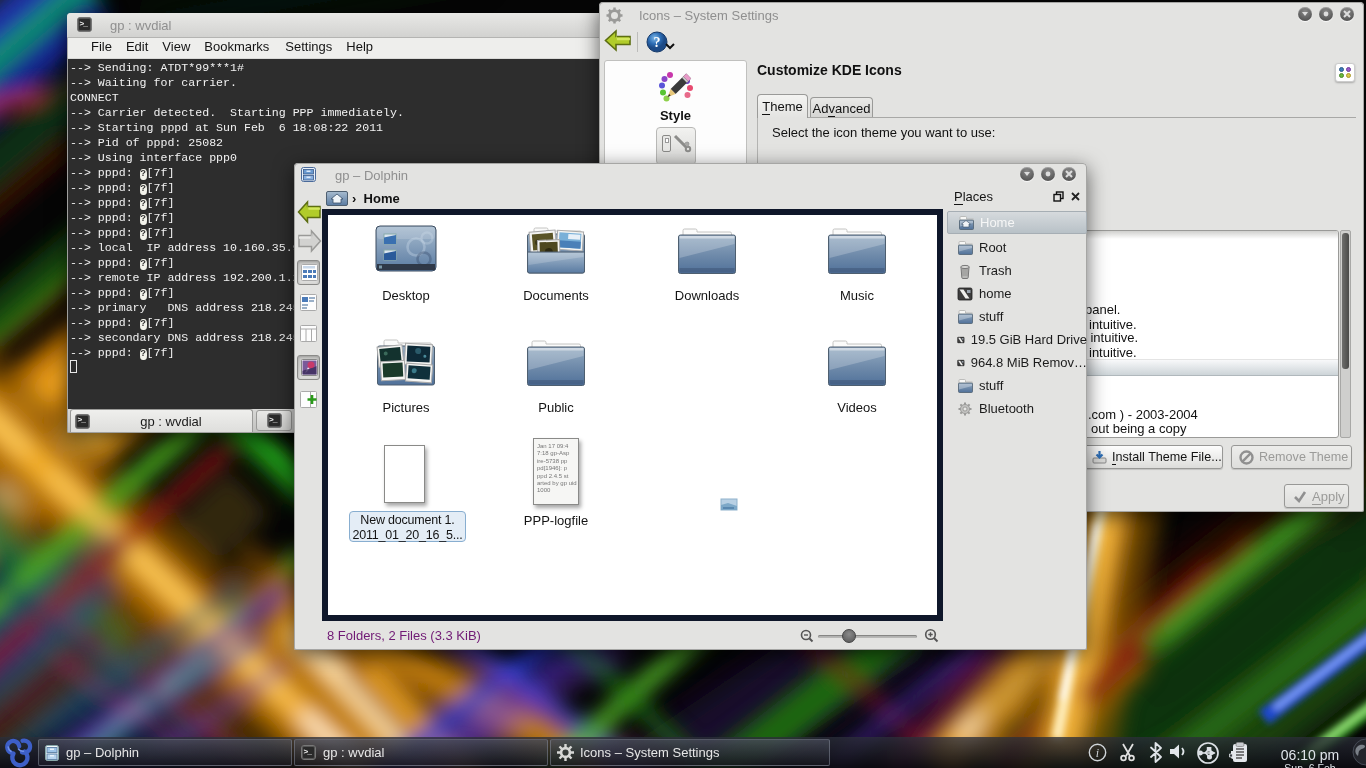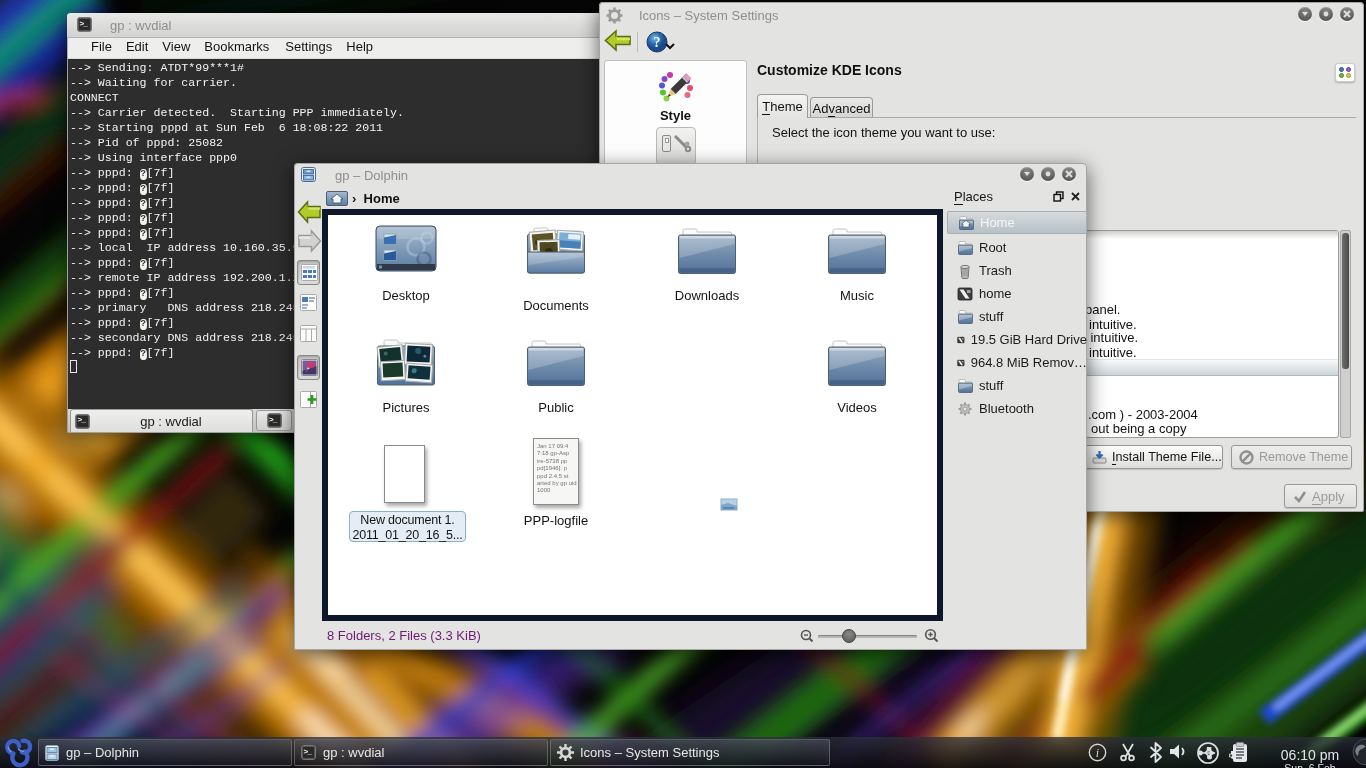--- a/index.html
+++ b/index.html
@@ -337,21 +337,21 @@
         </svg>
     <span><span style="border-bottom:1px solid #111">I</span>nstall Theme File...</span>
   </div>
   <div class="obtn dis" style="left:632px;top:443px;width:121px;font-size:12.6px">
     <svg style="margin:0 5px 0 7px" width="15" height="15">
           <circle cx="7.5" cy="7.5" r="6" fill="none" stroke="#909090" stroke-width="2.4"></circle>
           <path d="M3.4 11.6L11.6 3.4" stroke="#909090" stroke-width="2.4"></path>
         </svg>
     <span>Remove Theme</span>
   </div>
-  <div class="obtn dis" style="left:685px;top:482px;width:73px">
+  <div class="obtn dis" style="left:685px;top:482px;width:65px">
     <svg style="margin:0 5px 0 8px" width="14" height="13">
           <path d="M2 7l4 4 6-9" stroke="#909090" stroke-width="2.6" fill="none"></path>
         </svg>
     <span><span style="border-bottom:1px solid #9b9b99">A</span>pply</span>
   </div>
 </div>
 
 <svg width="0" height="0" style="position:absolute">
 <defs>
 <linearGradient id="fg" x1="0" y1="0" x2="0" y2="1">
@@ -543,21 +543,21 @@
           </g>
         </svg>
   </div>
 
   <div class="abs" style="left:28px;top:46px;width:621px;height:412px;background:#fff;border:6px solid #0f172a">
     <div class="itm" style="left:18px;top:10px"><svg width="62" height="47" viewBox="0 0 62 47">
             <use href="#desktop"></use>
           </svg><div style="margin-top:13px">Desktop</div></div>
     <div class="itm" style="left:168px;top:7px"><svg width="64" height="52" viewBox="0 0 64 52">
             <use href="#docs"></use>
-          </svg><div style="margin-top:21px">Documents</div></div>
+          </svg><div style="margin-top:11px">Documents</div></div>
     <div class="itm" style="left:319px;top:7px"><svg width="64" height="52" viewBox="0 0 64 52">
             <use href="#folder"></use>
           </svg><div style="margin-top:11px">Downloads</div></div>
     <div class="itm" style="left:469px;top:7px"><svg width="64" height="52" viewBox="0 0 64 52">
             <use href="#folder"></use>
           </svg><div style="margin-top:11px">Music</div></div>
     <div class="itm" style="left:18px;top:119px"><svg width="64" height="52" viewBox="0 0 64 52">
             <use href="#pics"></use>
           </svg><div style="margin-top:11px">Pictures</div></div>
     <div class="itm" style="left:168px;top:119px"><svg width="64" height="52" viewBox="0 0 64 52">

